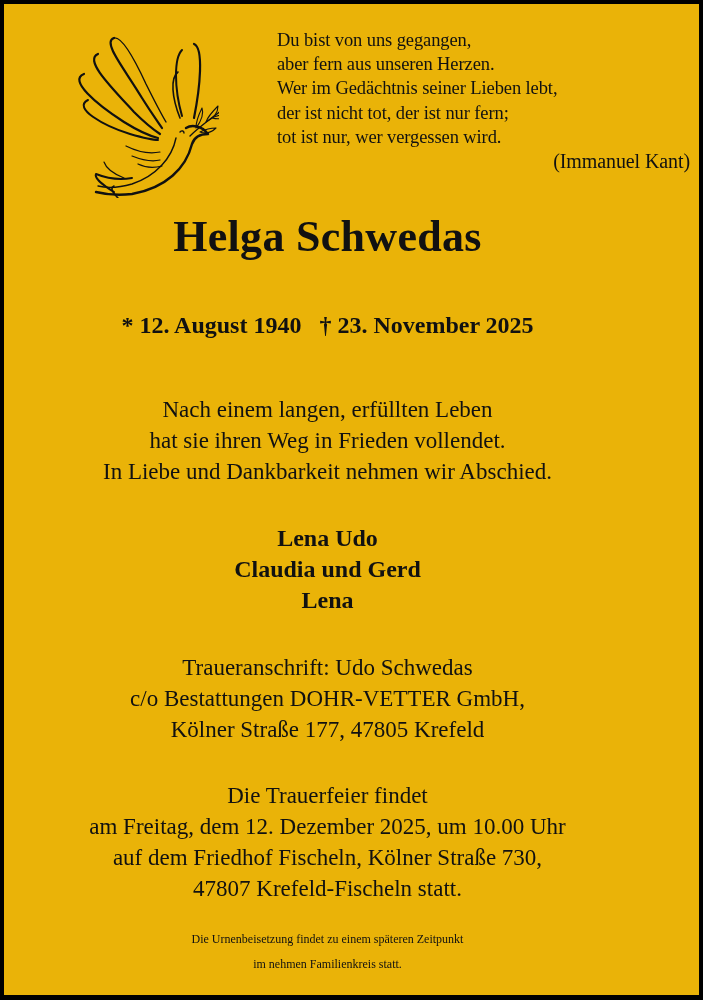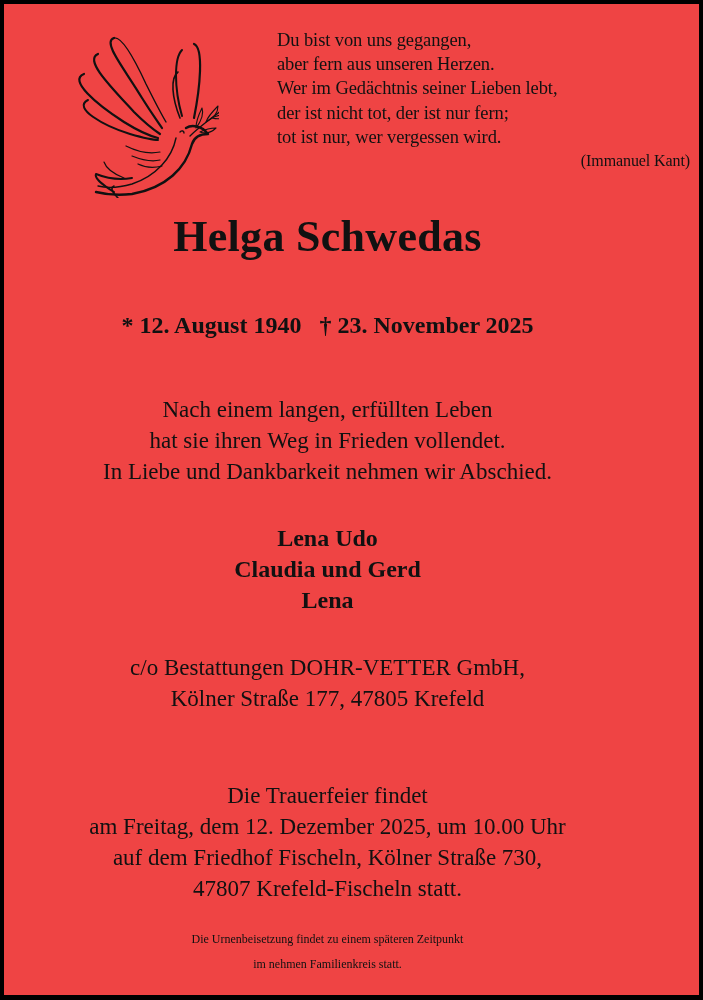--- a/index.html
+++ b/index.html
@@ -3,40 +3,40 @@
 <meta charset="utf-8">
 <style>
   html, body { margin: 0; padding: 0; background: #000; }
   body { width: 703px; height: 1000px; overflow: hidden; }
   .card {
     position: absolute; left: 0; top: 0;
     width: 703px; height: 1000px;
     box-sizing: border-box;
     border: 4px solid #000;
     border-bottom-width: 5px;
-    background: #ef4444;
+    background: #eab308;
     color: #111;
     font-family: "Liberation Serif", "DejaVu Serif", serif;
   }
   .dove {
     position: absolute; left: 50px; top: 24px;
     width: 165px; height: 170px;
   }
   .poem {
     position: absolute; left: 273px; top: 24px;
     width: 425px;
     font-size: 18.5px;
     line-height: 24.2px;
     letter-spacing: -0.1px;
   }
   .poem .line { display: block; white-space: nowrap; }
   .poem .author {
     display: block; text-align: right;
     padding-right: 12px;
-    font-size: 16px;
+    font-size: 20px;
     line-height: 24px;
   }
   .center { position: absolute; left: 0; width: 647px; text-align: center; }
   .name {
     top: 207px;
     font-size: 44px; font-weight: bold;
     line-height: 52px;
     letter-spacing: 0.3px;
   }
   .maiden { top: 270px; font-size: 22px; line-height: 30px; }
@@ -104,20 +104,21 @@
     <span class="ln">In Liebe und Dankbarkeit nehmen wir Abschied.</span>
   </div>
 
   <div class="center family">
     <span class="ln">Lena Udo</span>
     <span class="ln">Claudia und Gerd</span>
     <span class="ln">Lena</span>
   </div>
 
   <div class="center address">
+    <span class="ln">Traueranschrift: Udo Schwedas</span>
     <span class="ln">c/o Bestattungen DOHR-VETTER GmbH,</span>
     <span class="ln">Kölner Straße 177, 47805 Krefeld</span>
   </div>
 
   <div class="center ceremony">
     <span class="ln">Die Trauerfeier findet</span>
     <span class="ln">am Freitag, dem 12. Dezember 2025, um 10.00 Uhr</span>
     <span class="ln">auf dem Friedhof Fischeln, Kölner Straße 730,</span>
     <span class="ln">47807 Krefeld-Fischeln statt.</span>
   </div>

